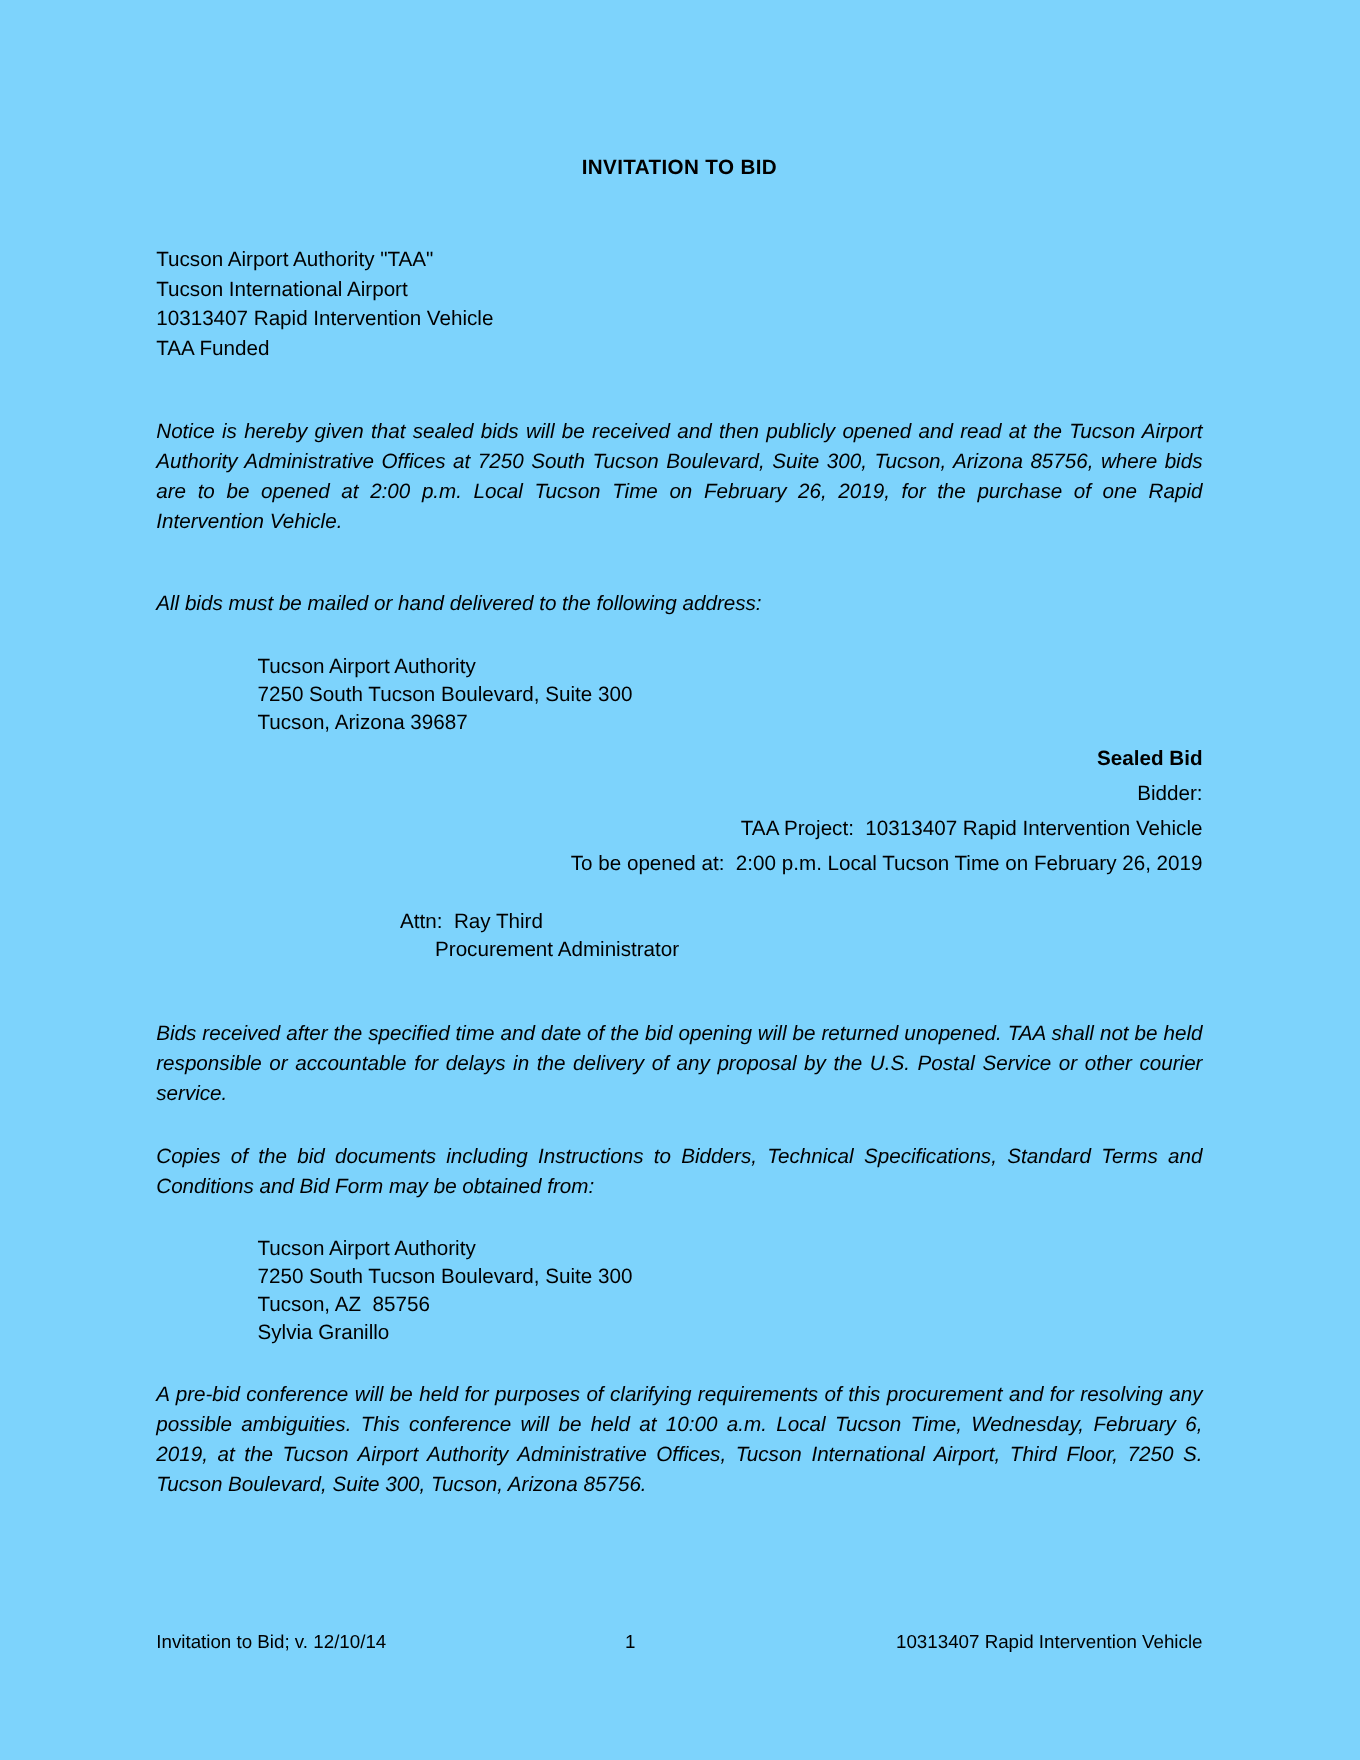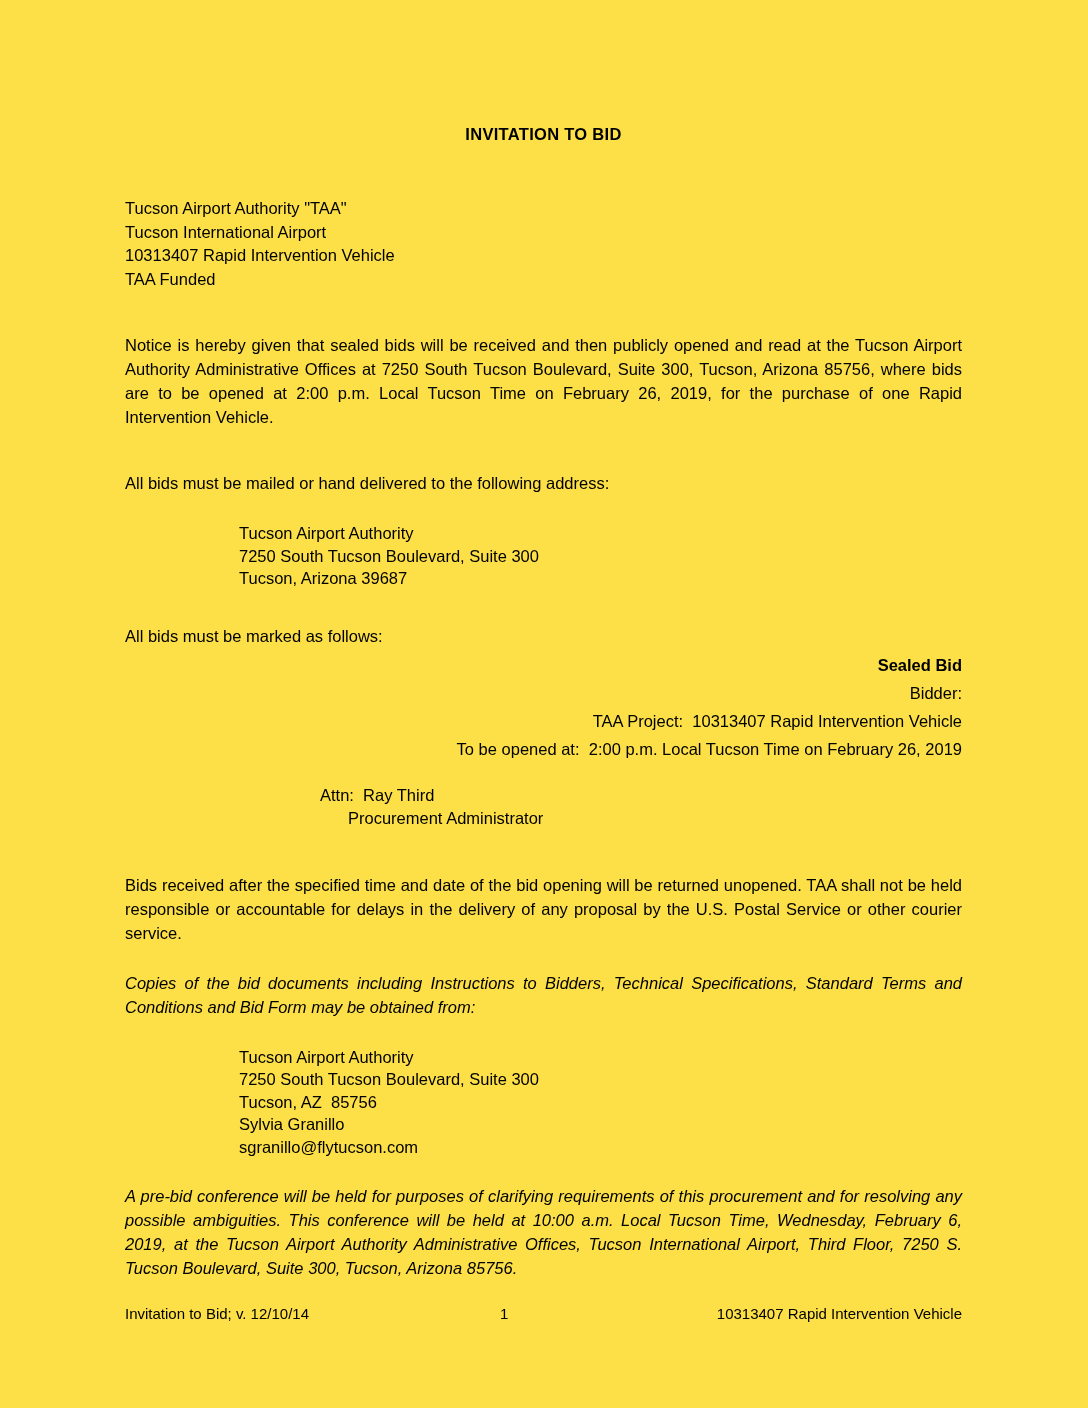--- a/index.html
+++ b/index.html
@@ -9,21 +9,21 @@
     background: #ffffff;
   }
   body {
     font-family: "Liberation Sans", sans-serif;
     color: #000000;
   }
   .page {
     position: relative;
     width: 1088px;
     height: 1408px;
-    background: #fde047;
+    background: #7dd3fc;
     box-sizing: border-box;
     overflow: hidden;
   }
   .content {
     position: absolute;
     left: 125px;
     top: 0;
     width: 837px;
   }
   .doc-title {
@@ -41,26 +41,26 @@
   }
   .block-ident div {
     white-space: pre;
   }
   p.para {
     font-size: 16.5px;
     line-height: 24px;
     text-align: justify;
     margin: 0;
   }
-  p.para.spaced-lg { margin-top: 42px; }
+  p.para.spaced-lg { margin-top: 42px; font-style: italic; }
   p.para.spaced-md { margin-top: 34px; }
   p.para.spaced-sm { margin-top: 26px; font-style: italic; }
 
   .indent-block {
-    margin-left: 114px;
+    margin-left: 81px;
     font-size: 16.5px;
     line-height: 22.5px;
   }
   .indent-block div { white-space: pre; }
 
   .addr-1 { margin-top: 27px; }
   .addr-2 { margin-top: 27px; }
 
   .marked-block {
     margin-left: 197px;
@@ -125,21 +125,20 @@
     <p class="para spaced-lg">Notice is hereby given that sealed bids will be received and then publicly opened and read at the Tucson Airport Authority Administrative Offices at 7250 South Tucson Boulevard, Suite 300, Tucson, Arizona 85756, where bids are to be opened at 2:00 p.m. Local Tucson Time on February 26, 2019, for the purchase of one Rapid Intervention Vehicle.</p>
 
     <p class="para spaced-lg">All bids must be mailed or hand delivered to the following address:</p>
 
     <div class="indent-block addr-1">
       <div>Tucson Airport Authority</div>
       <div>7250 South Tucson Boulevard, Suite 300</div>
       <div>Tucson, Arizona 39687</div>
     </div>
 
-    <p class="para spaced-md">All bids must be marked as follows:</p>
 
     <div class="marked-block">
       <div class="bold">Sealed Bid</div>
       <div>Bidder:</div>
       <div>TAA Project:  10313407 Rapid Intervention Vehicle</div>
       <div>To be opened at:  2:00 p.m. Local Tucson Time on February 26, 2019</div>
     </div>
 
     <div class="attn-block">
       <div>Attn:  Ray Third</div>
@@ -148,21 +147,20 @@
 
     <p class="para spaced-lg">Bids received after the specified time and date of the bid opening will be returned unopened. TAA shall not be held responsible or accountable for delays in the delivery of any proposal by the U.S. Postal Service or other courier service.</p>
 
     <p class="para spaced-sm">Copies of the bid documents including Instructions to Bidders, Technical Specifications, Standard Terms and Conditions and Bid Form may be obtained from:</p>
 
     <div class="indent-block addr-2">
       <div>Tucson Airport Authority</div>
       <div>7250 South Tucson Boulevard, Suite 300</div>
       <div>Tucson, AZ  85756</div>
       <div>Sylvia Granillo</div>
-      <div>sgranillo@flytucson.com</div>
     </div>
 
     <p class="para spaced-sm">A pre-bid conference will be held for purposes of clarifying requirements of this procurement and for resolving any possible ambiguities.  This conference will be held at 10:00 a.m. Local Tucson Time, Wednesday, February 6, 2019, at the Tucson Airport Authority Administrative Offices, Tucson International Airport, Third Floor, 7250 S. Tucson Boulevard, Suite 300, Tucson, Arizona 85756.</p>
 
   </div>
 
   <div class="footer">
     <span class="f-left">Invitation to Bid; v. 12/10/14</span>
     <span class="f-center">1</span>
     <span class="f-right">10313407 Rapid Intervention Vehicle</span>

